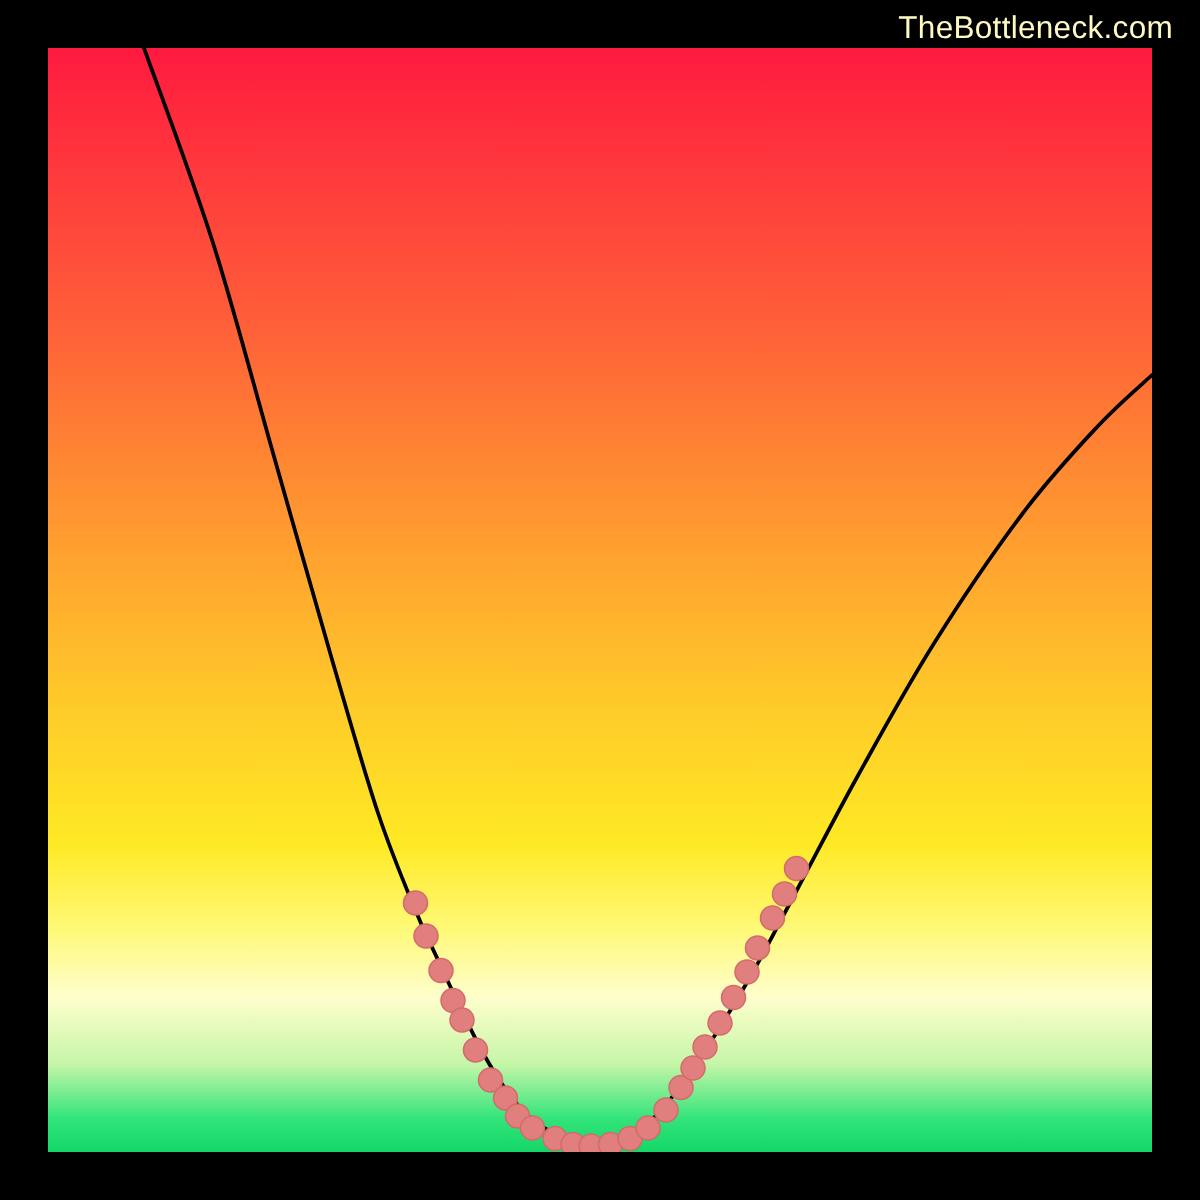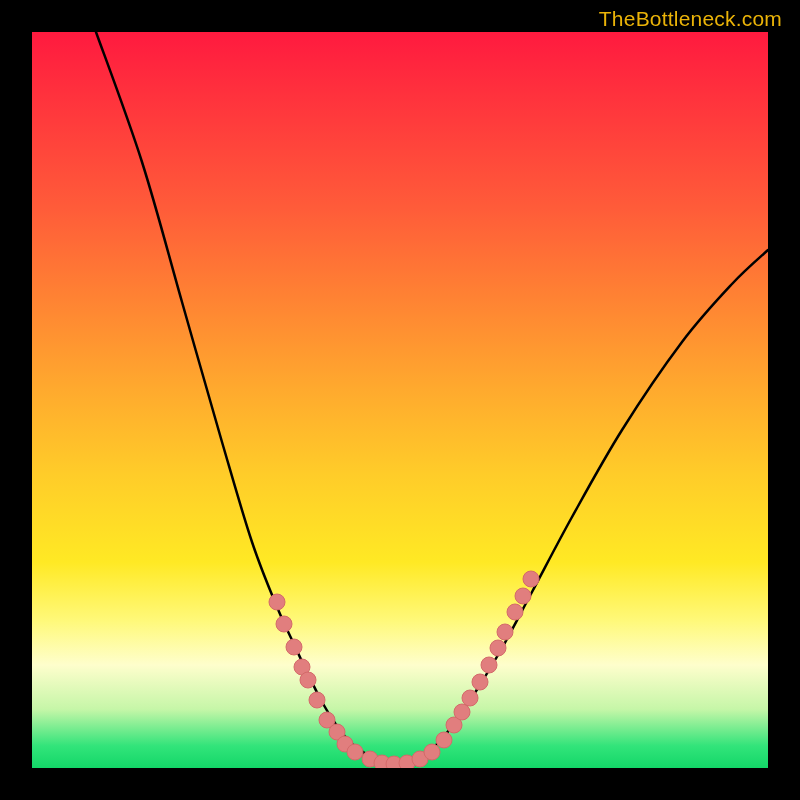--- a/index.html
+++ b/index.html
@@ -49,21 +49,21 @@
   .svg-layer {
     position: absolute;
     inset: 0;
     width: 736px;
     height: 736px;
   }
   .watermark {
     position: absolute;
     top: 7px;
     right: 18px;
-    color: #eab308;
+    color: #fef9c3;
     font-size: 21px;
     letter-spacing: 0.2px;
     font-weight: 500;
     user-select: none;
   }
 </style>
 </head>
 <body>
 
 <div class="outer">

